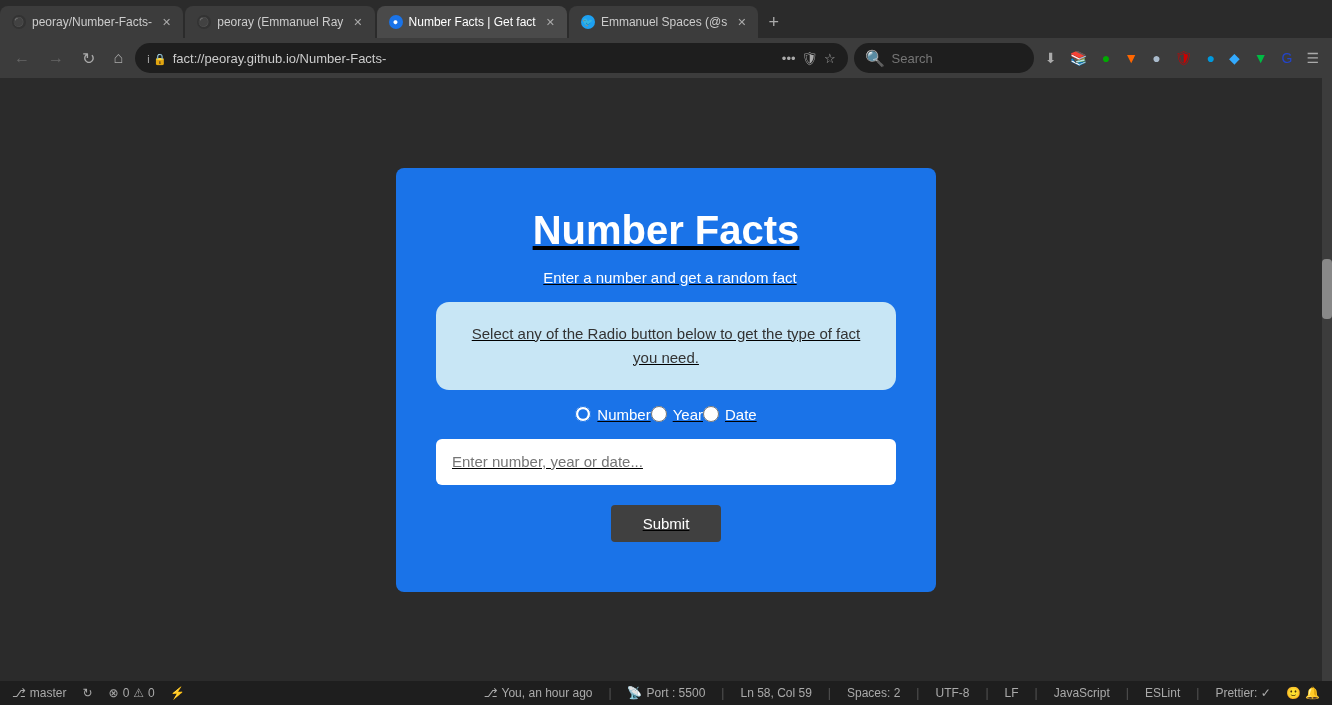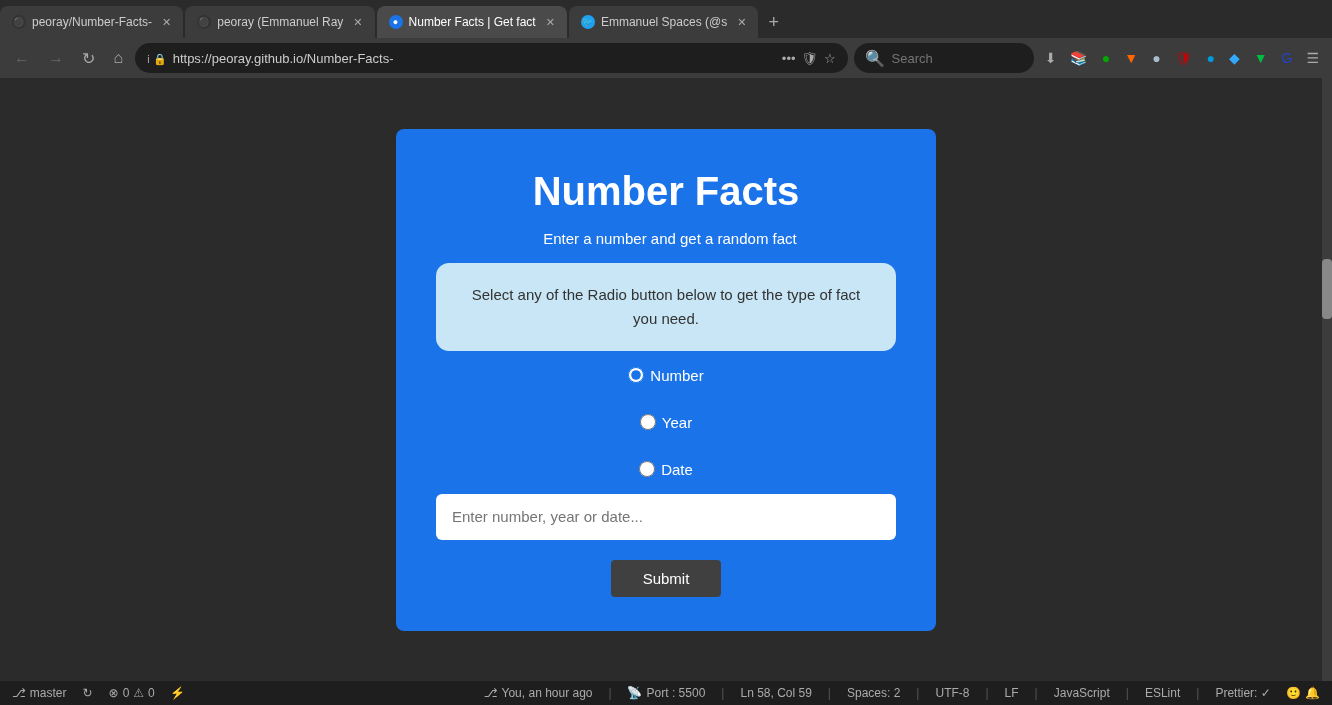--- a/index.html
+++ b/index.html
@@ -26,25 +26,25 @@
     .url-bar-actions { display: flex; gap: 6px; color: #aaa; font-size: 13px; }
     .search-bar { display: flex; align-items: center; background: #1e1e1e; border-radius: 20px; padding: 4px 12px; gap: 6px; height: 30px; width: 180px; }
     .search-bar input { background: none; border: none; color: #ccc; font-size: 13px; outline: none; width: 100%; }
     .toolbar-icons { display: flex; align-items: center; gap: 4px; }
     .toolbar-icon { color: #aaa; font-size: 14px; padding: 4px 5px; cursor: pointer; border-radius: 3px; }
 
     
     .page-content { flex: 1; background: #2b2b2b; display: flex; align-items: center; justify-content: center; position: relative; overflow: hidden; }
 
     
-    .app-card { background: #1a73e8; border-radius: 8px; padding: 40px 40px 34px; width: 540px; display: flex; flex-direction: column; align-items: center; gap: 16px; }
+    .app-card { background: #1a73e8; border-radius: 8px; padding: 40px 40px 50px; width: 540px; display: flex; flex-direction: column; align-items: center; gap: 16px; text-decoration: underline; }
     .app-title { color: white; font-size: 40px; font-weight: bold; text-align: center; }
     .app-subtitle { color: white; font-size: 15px; text-align: center; margin-left: 8px; }
     .info-box { background: #c8e6f5; border-radius: 13px; padding: 20px 30px; text-align: center; width: 100%; color: #333; font-size: 15px; line-height: 1.6; }
-    .radio-group { display: flex; gap: 30px; align-items: center; flex-direction: column; }
+    .radio-group { display: flex; align-items: center; }
     .radio-label { display: flex; align-items: center; gap: 6px; color: white; font-size: 15px; cursor: pointer; }
     .radio-label input[type="radio"] { width: 16px; height: 16px; cursor: pointer; accent-color: #1a73e8; }
     .number-input { width: 100%; height: 46px; border-radius: 6px; border: none; padding: 0 16px; font-size: 15px; color: #1d4ed8; outline: none; }
     .submit-btn { background: #404040; color: white; border: none; border-radius: 4px; padding: 10px 32px; font-size: 15px; cursor: pointer; margin-top: 4px; }
 
     
     .scrollbar { position: absolute; right: 0; top: 0; bottom: 0; width: 10px; background: #3c3c3c; }
     .scrollbar-thumb { position: absolute; top: 30%; width: 10px; height: 60px; background: #888; border-radius: 4px; }
 
     
@@ -81,21 +81,21 @@
     <button class="new-tab-btn">+</button>
   </div>
 
   <div class="address-bar">
     <button class="nav-btn" disabled="">←</button>
     <button class="nav-btn" disabled="">→</button>
     <button class="nav-btn">↻</button>
     <button class="nav-btn">⌂</button>
     <div class="url-bar">
       <span class="url-bar-icon">ℹ 🔒</span>
-      <span class="url-text">https://peoray.github.io/Number-Facts-</span>
+      <span class="url-text">fact://peoray.github.io/Number-Facts-</span>
       <div class="url-bar-actions">
         <span>•••</span>
         <span>🛡</span>
         <span>☆</span>
       </div>
     </div>
     <div class="search-bar">
       <span>🔍</span>
       <input type="text" placeholder="Search" style="">
     </div>

